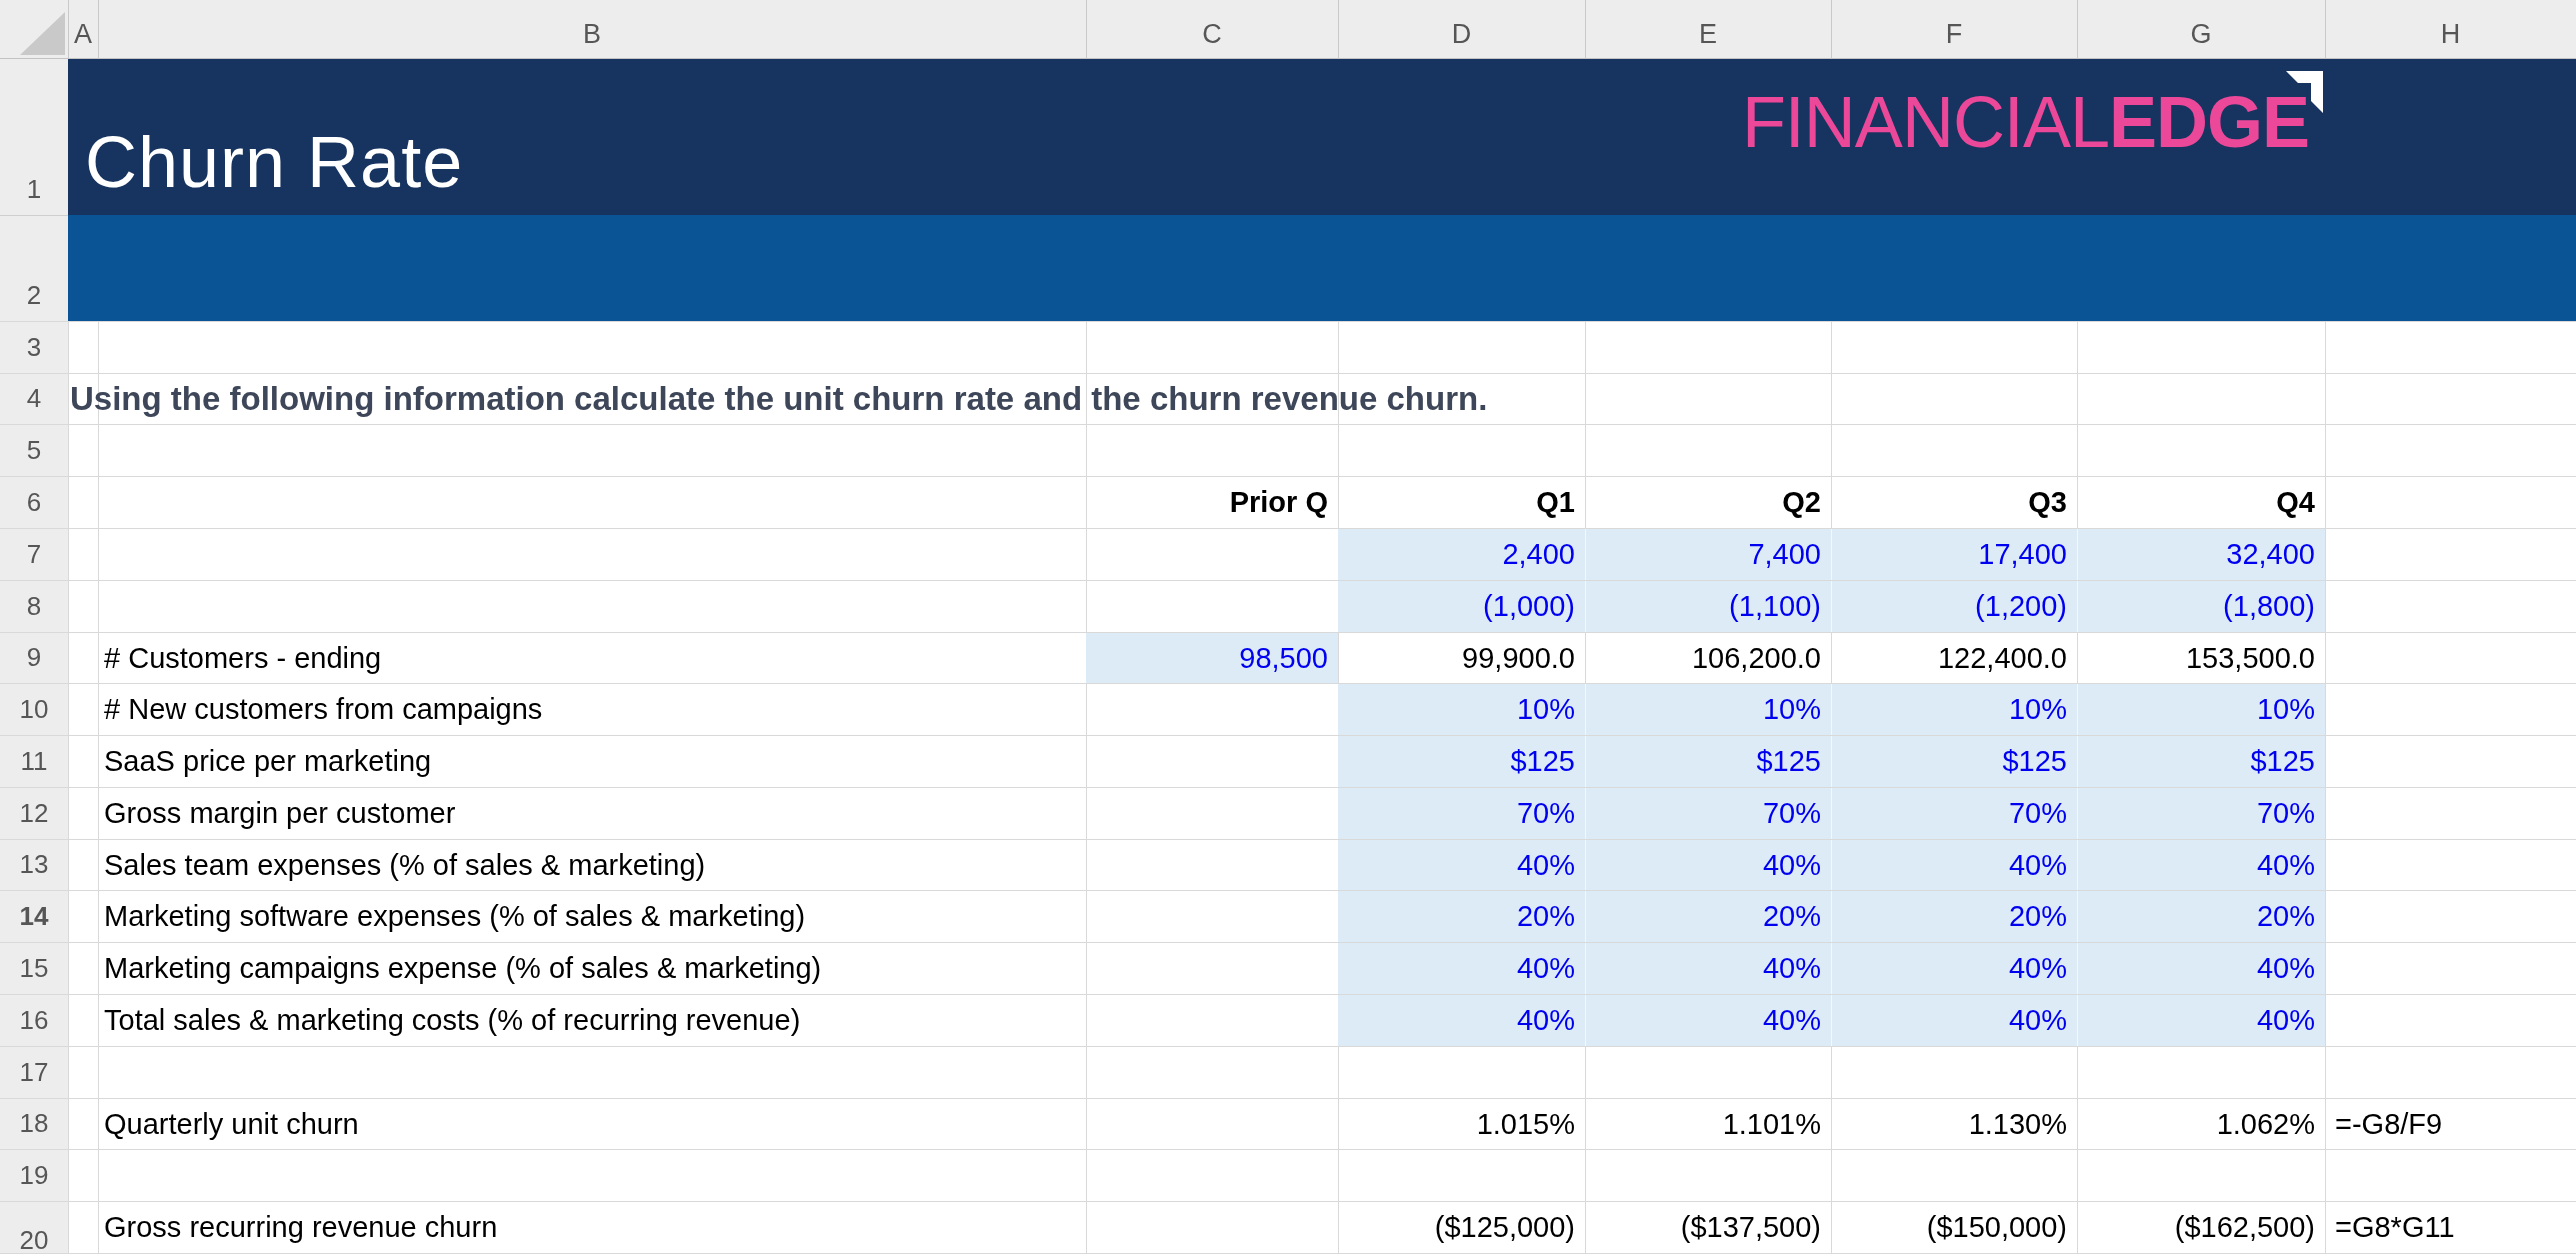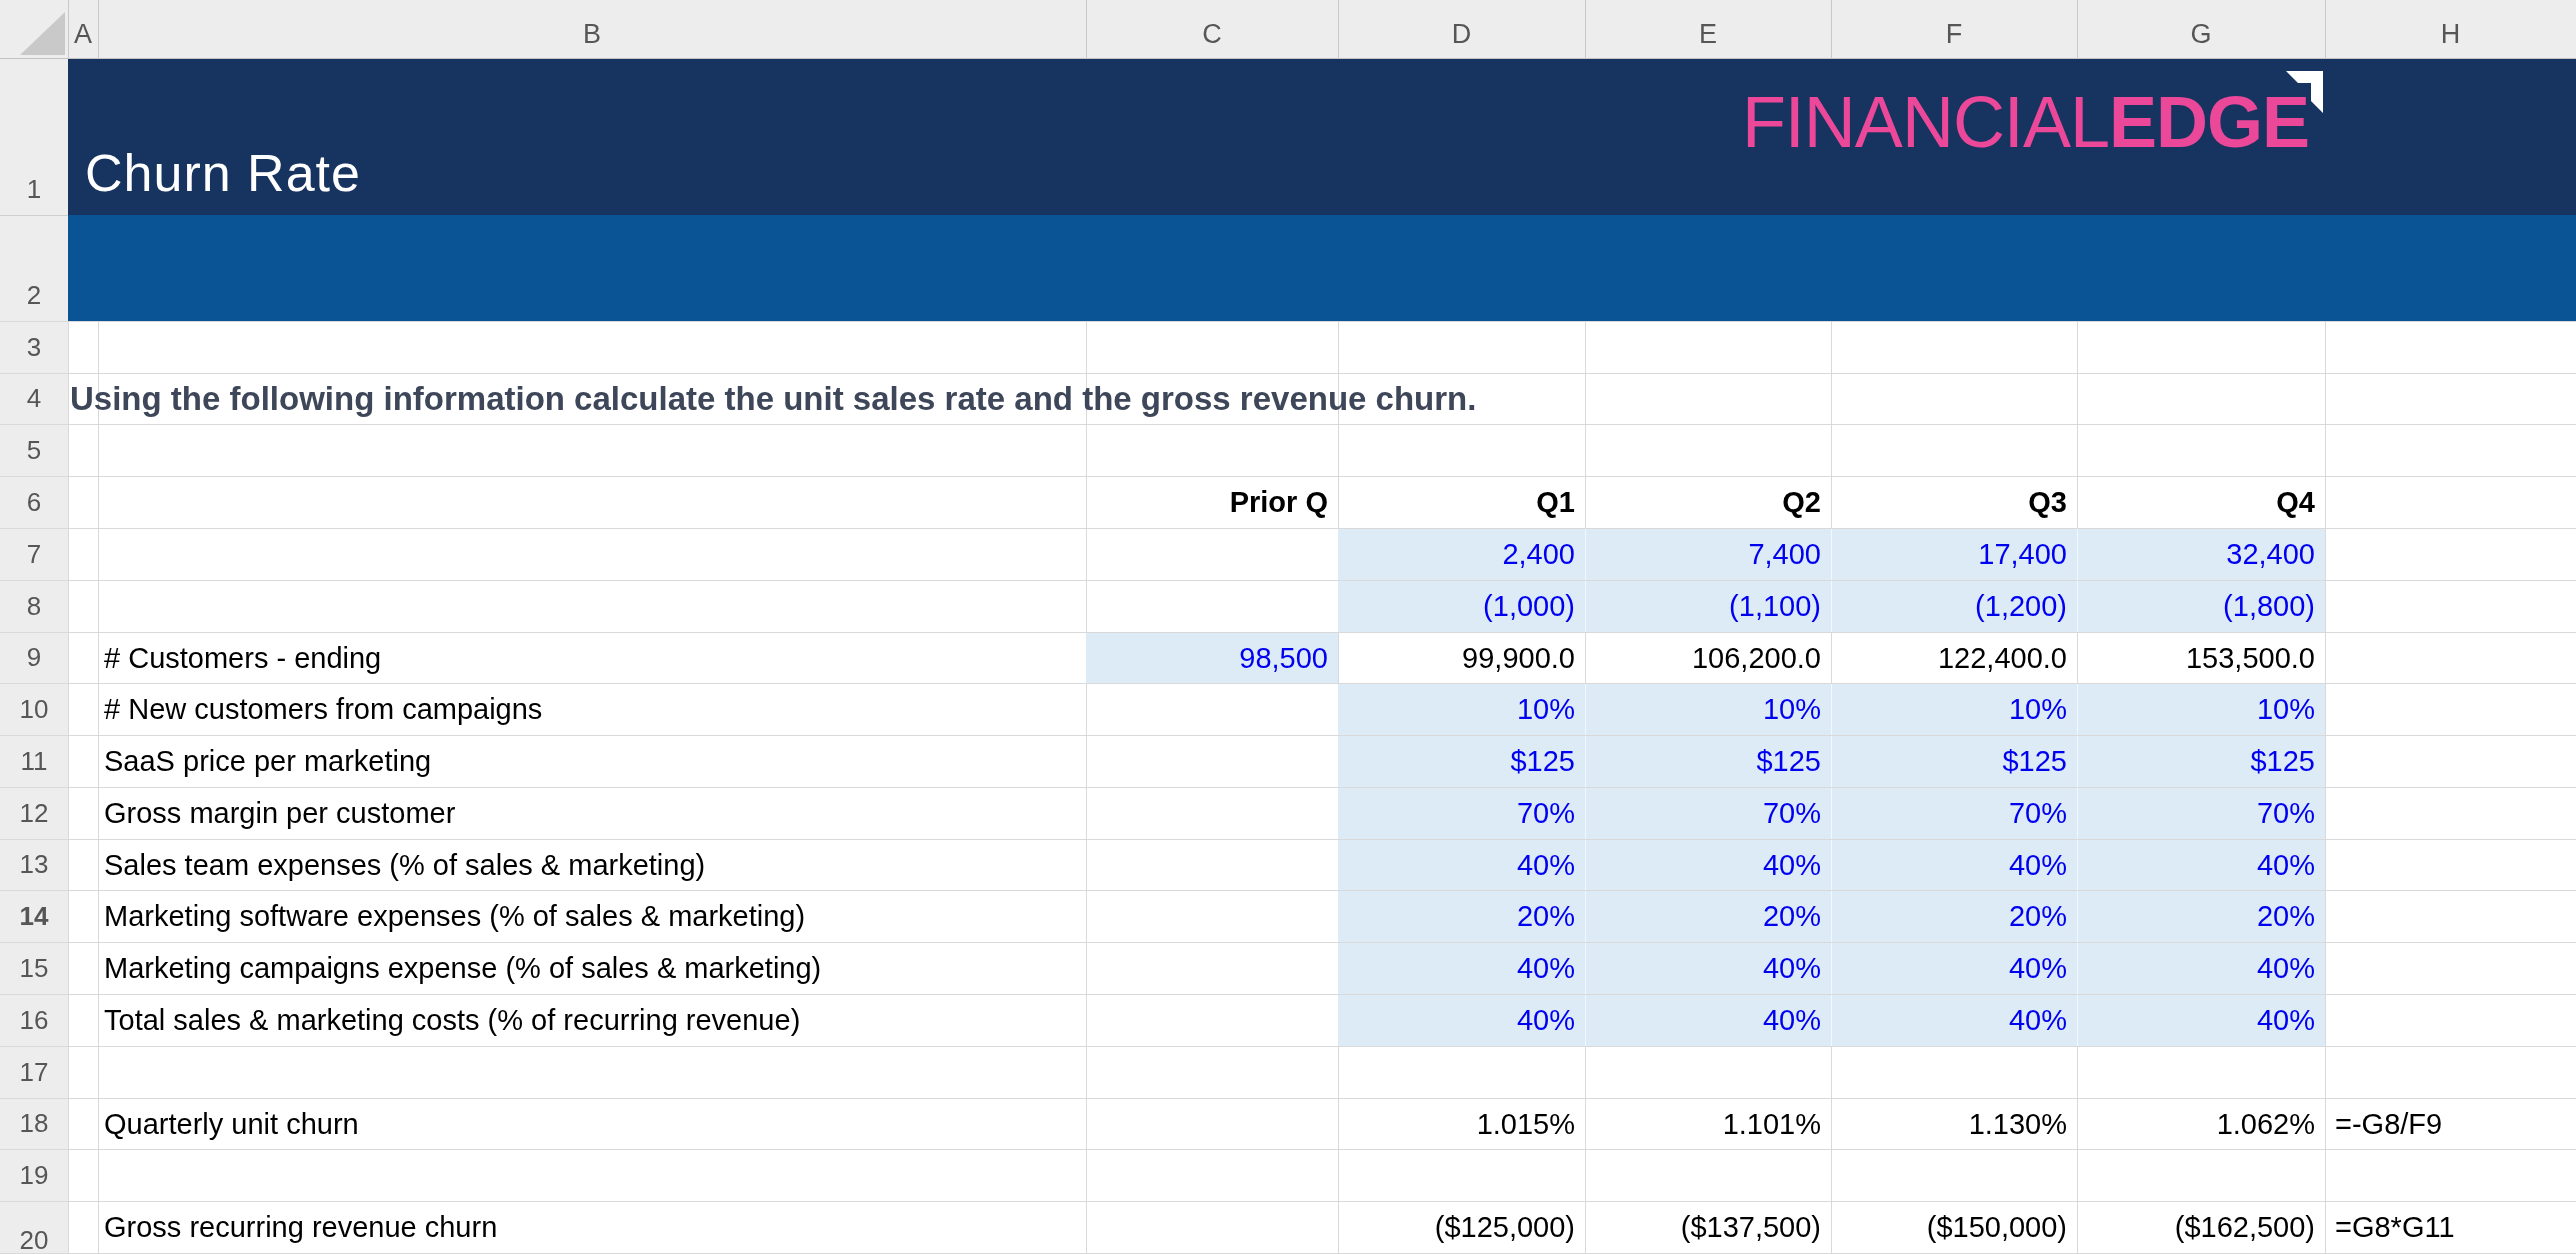--- a/index.html
+++ b/index.html
@@ -19,21 +19,21 @@
               padding-bottom:9px; font-size:27px; color:#565656; z-index:6; }
   .ch-sep { position:absolute; top:0; width:1px; height:59px; background:#c9c9c9; z-index:6; }
 
   .row-head { position:absolute; left:0; width:68px; display:flex; align-items:flex-end; justify-content:center;
               padding-bottom:13px; font-size:26px; color:#565656; z-index:6; line-height:1; }
 
   
   .band-title  { position:absolute; left:68px; top:59px;  width:2508px; height:156px; background:#173460; z-index:2; }
   .band-accent { position:absolute; left:68px; top:215px; width:2508px; height:106px; background:#0a5395; z-index:2; }
   .sheet-title { position:absolute; left:85px; top:59px; height:156px; display:flex; align-items:flex-end;
-                 padding-bottom:12px; color:#ffffff; font-size:52px; font-weight:300; letter-spacing:1px; z-index:3; }
+                 padding-bottom:12px; color:#ffffff; font-size:72px; font-weight:300; letter-spacing:1px; z-index:3; }
   .logo { position:absolute; top:86px; right:267px; z-index:3; color:#ec4899; font-size:72px; line-height:1; white-space:nowrap; }
   .logo .thin { font-weight:100; letter-spacing:-1px; }
   .logo .bold { font-weight:800; letter-spacing:-1px; }
   .logo-arrow { position:absolute; top:71px; right:253px; z-index:4; }
 
   
   .vline { position:absolute; top:321px; width:1px; height:933px; background:#d9d9d9; z-index:0; }
   .hline { position:absolute; left:0; width:2576px; height:1px; background:#d9d9d9; z-index:2; }
   .hline-short { position:absolute; left:0; width:68px; height:1px; background:#cfcfcf; z-index:2; }
   .vline-blue { position:absolute; width:1px; background:#f2f8fe; z-index:2; }
@@ -154,21 +154,21 @@
   <div class="hline" style="top:839px;"></div>
   <div class="hline" style="top:890px;"></div>
   <div class="hline" style="top:942px;"></div>
   <div class="hline" style="top:994px;"></div>
   <div class="hline" style="top:1046px;"></div>
   <div class="hline" style="top:1098px;"></div>
   <div class="hline" style="top:1149px;"></div>
   <div class="hline" style="top:1201px;"></div>
   <div class="hline" style="top:1253px;"></div>
 
-  <div class="instruction">Using the following information calculate the unit sales rate and the gross revenue churn.</div>
+  <div class="instruction">Using the following information calculate the unit churn rate and the churn revenue churn.</div>
 
   <div class="cell num bold cC r6">Prior Q</div>
   <div class="cell num bold cD r6">Q1</div>
   <div class="cell num bold cE r6">Q2</div>
   <div class="cell num bold cF r6">Q3</div>
   <div class="cell num bold cG r6">Q4</div>
 
   <div class="cell num blue cD r7">2,400</div>
   <div class="cell num blue cE r7">7,400</div>
   <div class="cell num blue cF r7">17,400</div>

